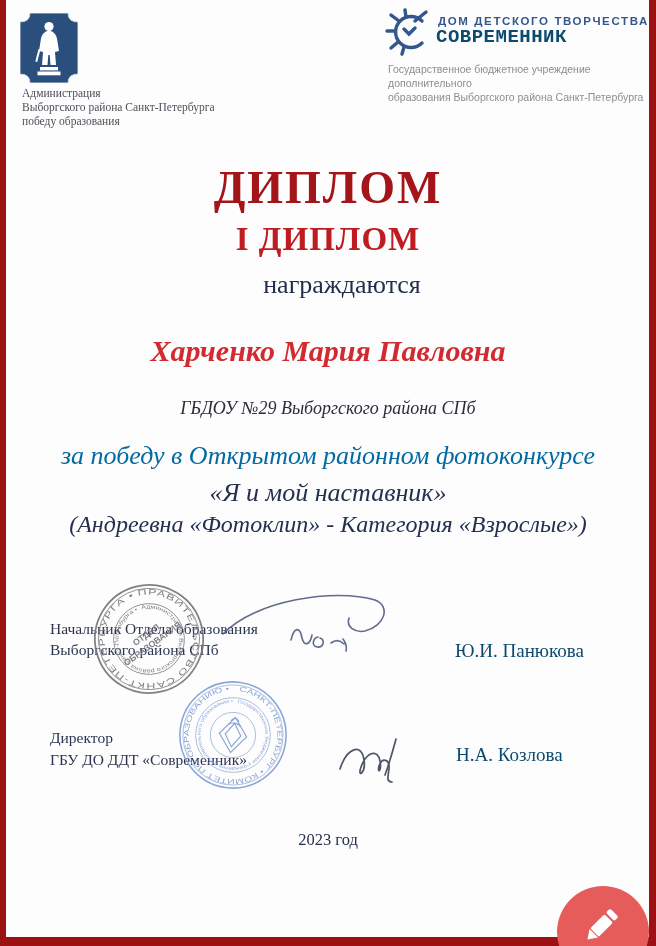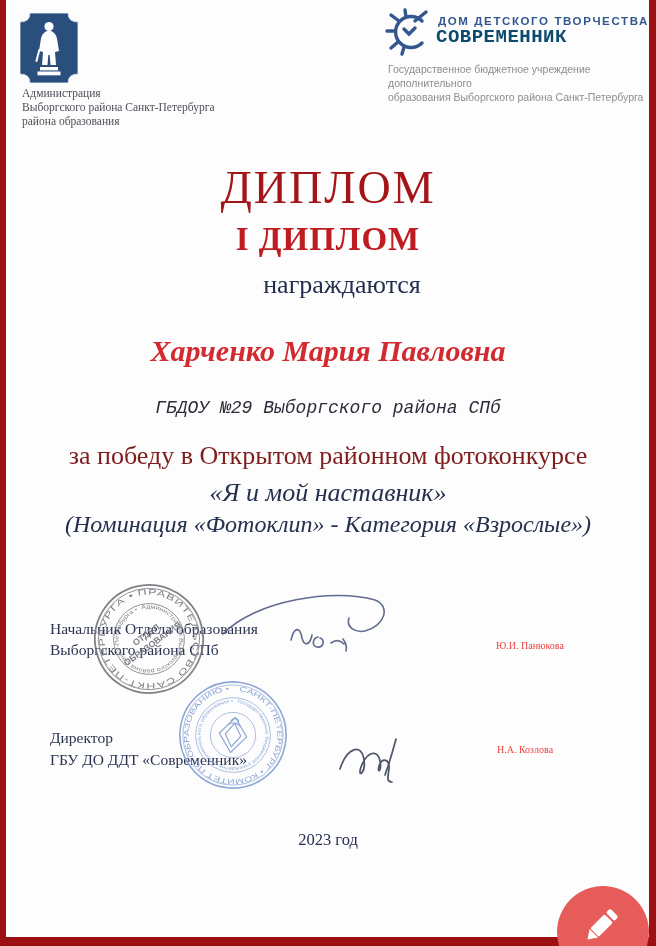--- a/index.html
+++ b/index.html
@@ -21,34 +21,34 @@
   
   .ddt-icon{left:385px;top:8px;width:46px;height:48px;}
   .ddt-small{left:438px;top:15px;font-family:"Liberation Sans",sans-serif;
              font-size:11.5px;letter-spacing:1.6px;color:#33568e;font-weight:700;}
   .ddt-big{left:436px;top:26px;font-family:Liberation Mono, monospace;
            font-size:19px;letter-spacing:0.5px;color:#0c4a6e;font-weight:700;}
   .ddt-sub{left:388px;top:62px;width:260px;font-family:"Liberation Sans",sans-serif;
            font-size:10.5px;line-height:14px;color:#8d8d92;}
 
   
-  .t-diploma{top:161px;font-size:46px;font-weight:400;color:#a4151a;letter-spacing:2px;}
+  .t-diploma{top:161px;font-size:46px;font-weight:700;color:#a4151a;letter-spacing:2px;}
   .t-place{top:221px;font-size:33px;font-weight:700;color:#bf1c22;letter-spacing:1px;}
   .t-awarded{top:270px;font-size:26px;color:#222e4e;margin-left:28px;}
   .t-names{top:334px;font-size:30px;line-height:34px;font-weight:700;font-style:italic;color:#d22a31;}
-  .t-org{top:398px;font-size:18px;font-style:italic;color:#2b2d3a;font-family:Liberation Mono, monospace;}
-  .t-award1{top:441px;font-size:26px;color:#7f1d1d;}
+  .t-org{top:398px;font-size:18px;font-style:italic;color:#2b2d3a;}
+  .t-award1{top:441px;font-size:26px;font-style:italic;color:#0369a1;}
   .t-award2{top:478px;font-size:26px;font-style:italic;color:#25304f;}
   .t-award3{top:511px;font-size:24px;font-style:italic;color:#25304f;}
 
   
   .sig-label{font-size:15.5px;line-height:21px;color:#2c3452;}
   .sig1-label{left:50px;top:618px;}
   .sig2-label{left:50px;top:727px;line-height:22px;}
-  .sig-name{font-size:10px;color:#ef4444;margin-left:41px;}
+  .sig-name{font-size:19px;color:#0c4a6e;}
   .sig1-name{left:455px;top:640px;}
   .sig2-name{left:456px;top:744px;}
   .sig1-scribble{left:215px;top:586px;}
   .sig2-scribble{left:330px;top:727px;}
 
   
   .stamp1{left:90px;top:580px;width:118px;height:118px;transform:rotate(-14deg);opacity:0.92;}
   .stamp2{left:176px;top:678px;width:114px;height:114px;transform:rotate(8deg);opacity:0.95;}
 
   
@@ -77,21 +77,21 @@
         <path d="M29,17.5 C24,18.5 22,21.5 21,25.5 L19,38 L23,39 L22,52 L27.5,52 L28.3,42 L29.7,42 L30.5,52 L36,52 L35,39 L39,38 L37,25.5 C36,21.5 34,18.5 29,17.5 Z"></path>
         <rect x="17" y="36" width="2" height="13" transform="rotate(14 18 42)"></rect>
         <rect x="20" y="54" width="18" height="3.4"></rect>
         <rect x="17.5" y="58.5" width="23" height="3.8"></rect>
       </g>
     </svg>
   </div>
   <div class="abs admin-text">
     <div>Администрация</div>
     <div>Выборгского района Санкт-Петербурга</div>
-    <div>района образования</div>
+    <div>победу образования</div>
   </div>
 
   <div class="abs ddt-icon">
     <svg width="46" height="48" viewBox="0 0 46 48">
       <g stroke="#33568e" stroke-width="3.4" stroke-linecap="round" fill="none">
         <path d="M37,13 A15.5,15.5 0 1 0 37,35"></path>
         <line x1="6" y1="7" x2="14" y2="13"></line>
         <line x1="20" y1="2" x2="21" y2="9"></line>
         <line x1="41" y1="4" x2="30" y2="13"></line>
         <line x1="2" y1="23" x2="10" y2="23"></line>
@@ -112,21 +112,21 @@
   <div class="abs center t-place">I ДИПЛОМ</div>
   <div class="abs center t-awarded">награждаются</div>
 
   <div class="abs center t-names">
     <div>Харченко Мария Павловна</div>
   </div>
   <div class="abs center t-org">ГБДОУ №29 Выборгского района СПб</div>
 
   <div class="abs center t-award1">за победу в Открытом районном фотоконкурсе</div>
   <div class="abs center t-award2">«Я и мой наставник»</div>
-  <div class="abs center t-award3">(Номинация «Фотоклип» - Категория «Взрослые»)</div>
+  <div class="abs center t-award3">(Андреевна «Фотоклип» - Категория «Взрослые»)</div>
 
   <div class="abs sig-label sig1-label">
     <div>Начальник Отдела образования</div>
     <div>Выборгского района СПб</div>
   </div>
   <div class="abs sig-name sig1-name">Ю.И. Панюкова</div>
   <div class="abs sig1-scribble">
     <svg width="180" height="75" viewBox="0 0 180 75">
       <g stroke="#46527a" stroke-width="1.6" fill="none" stroke-linecap="round" opacity="0.85">
         <path d="M8,48 C40,14 120,2 160,14 C176,20 170,40 150,45 C140,47 131,41 134,32"></path>

